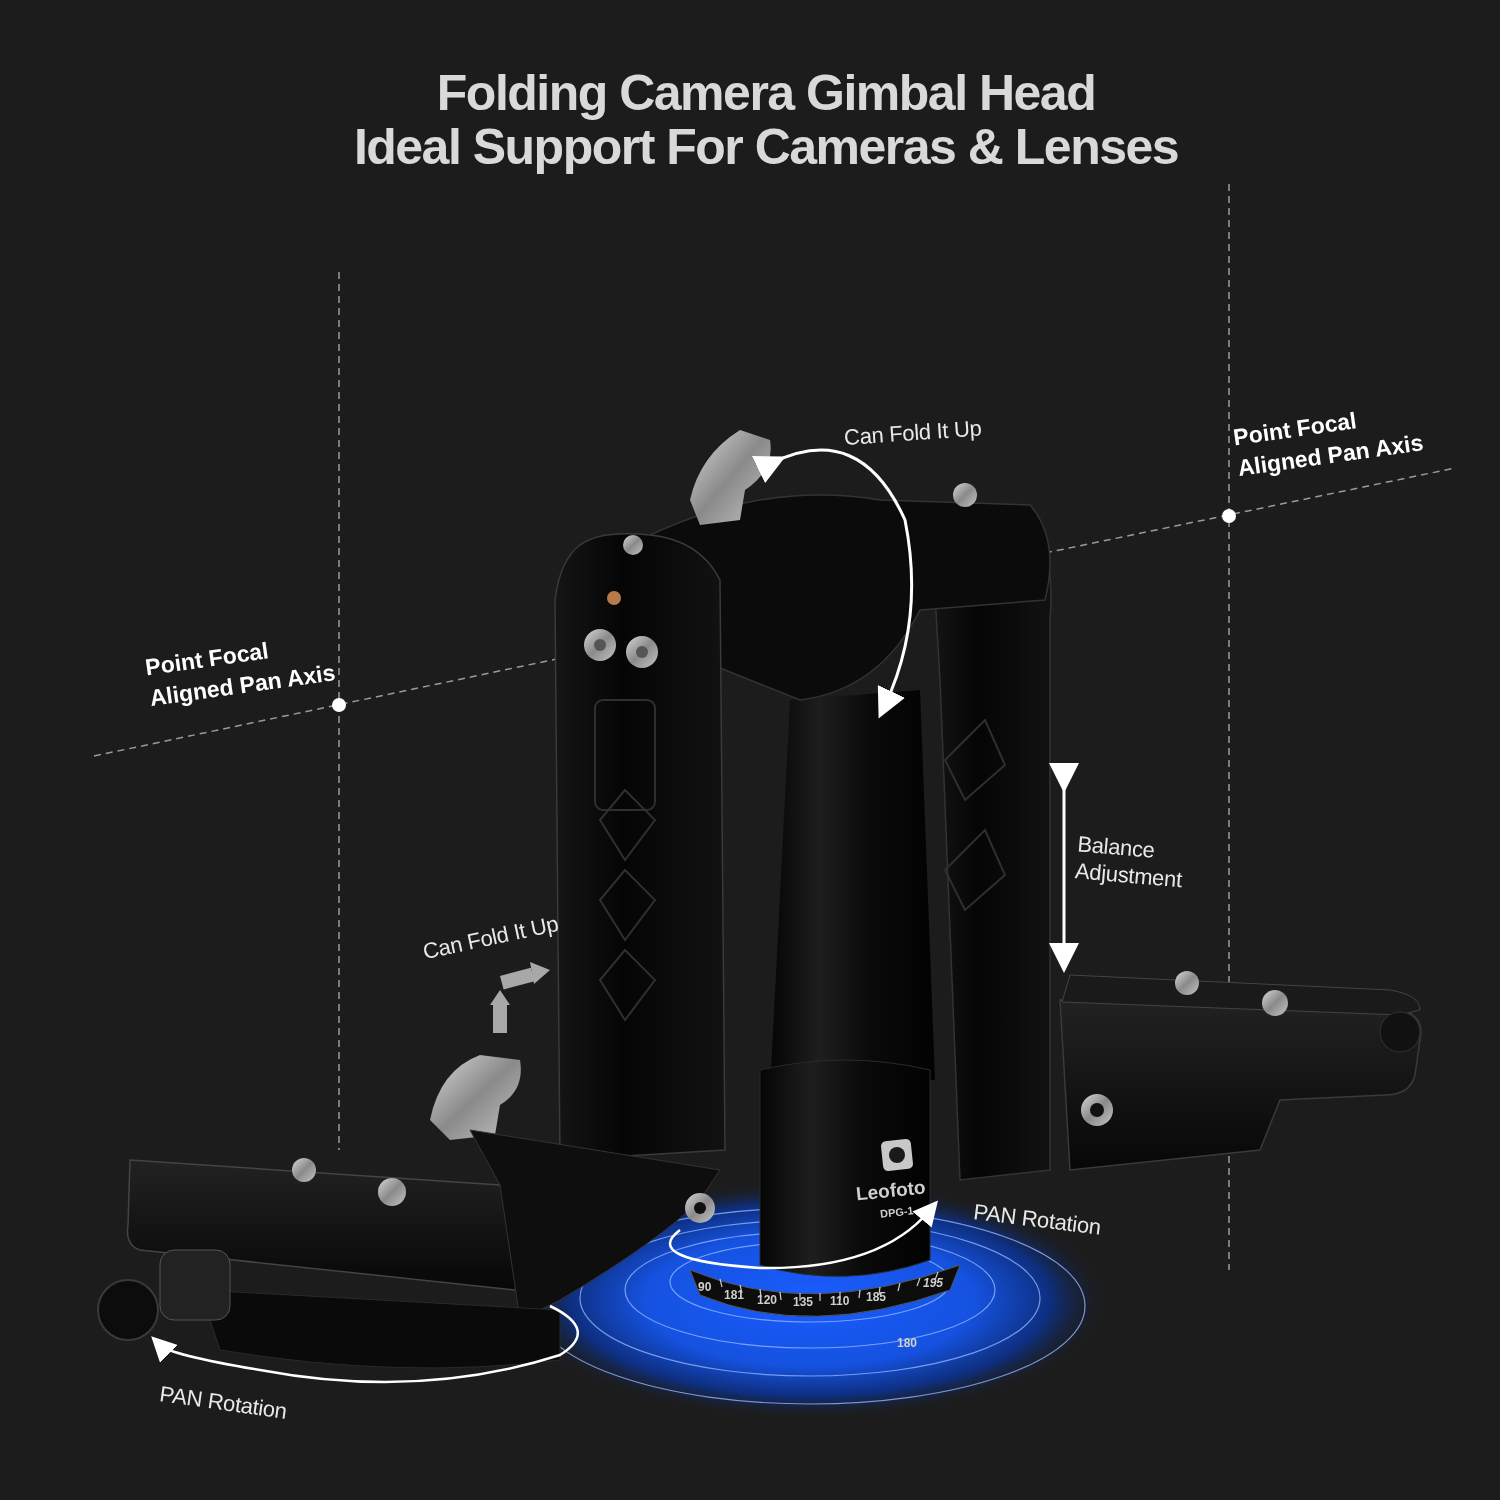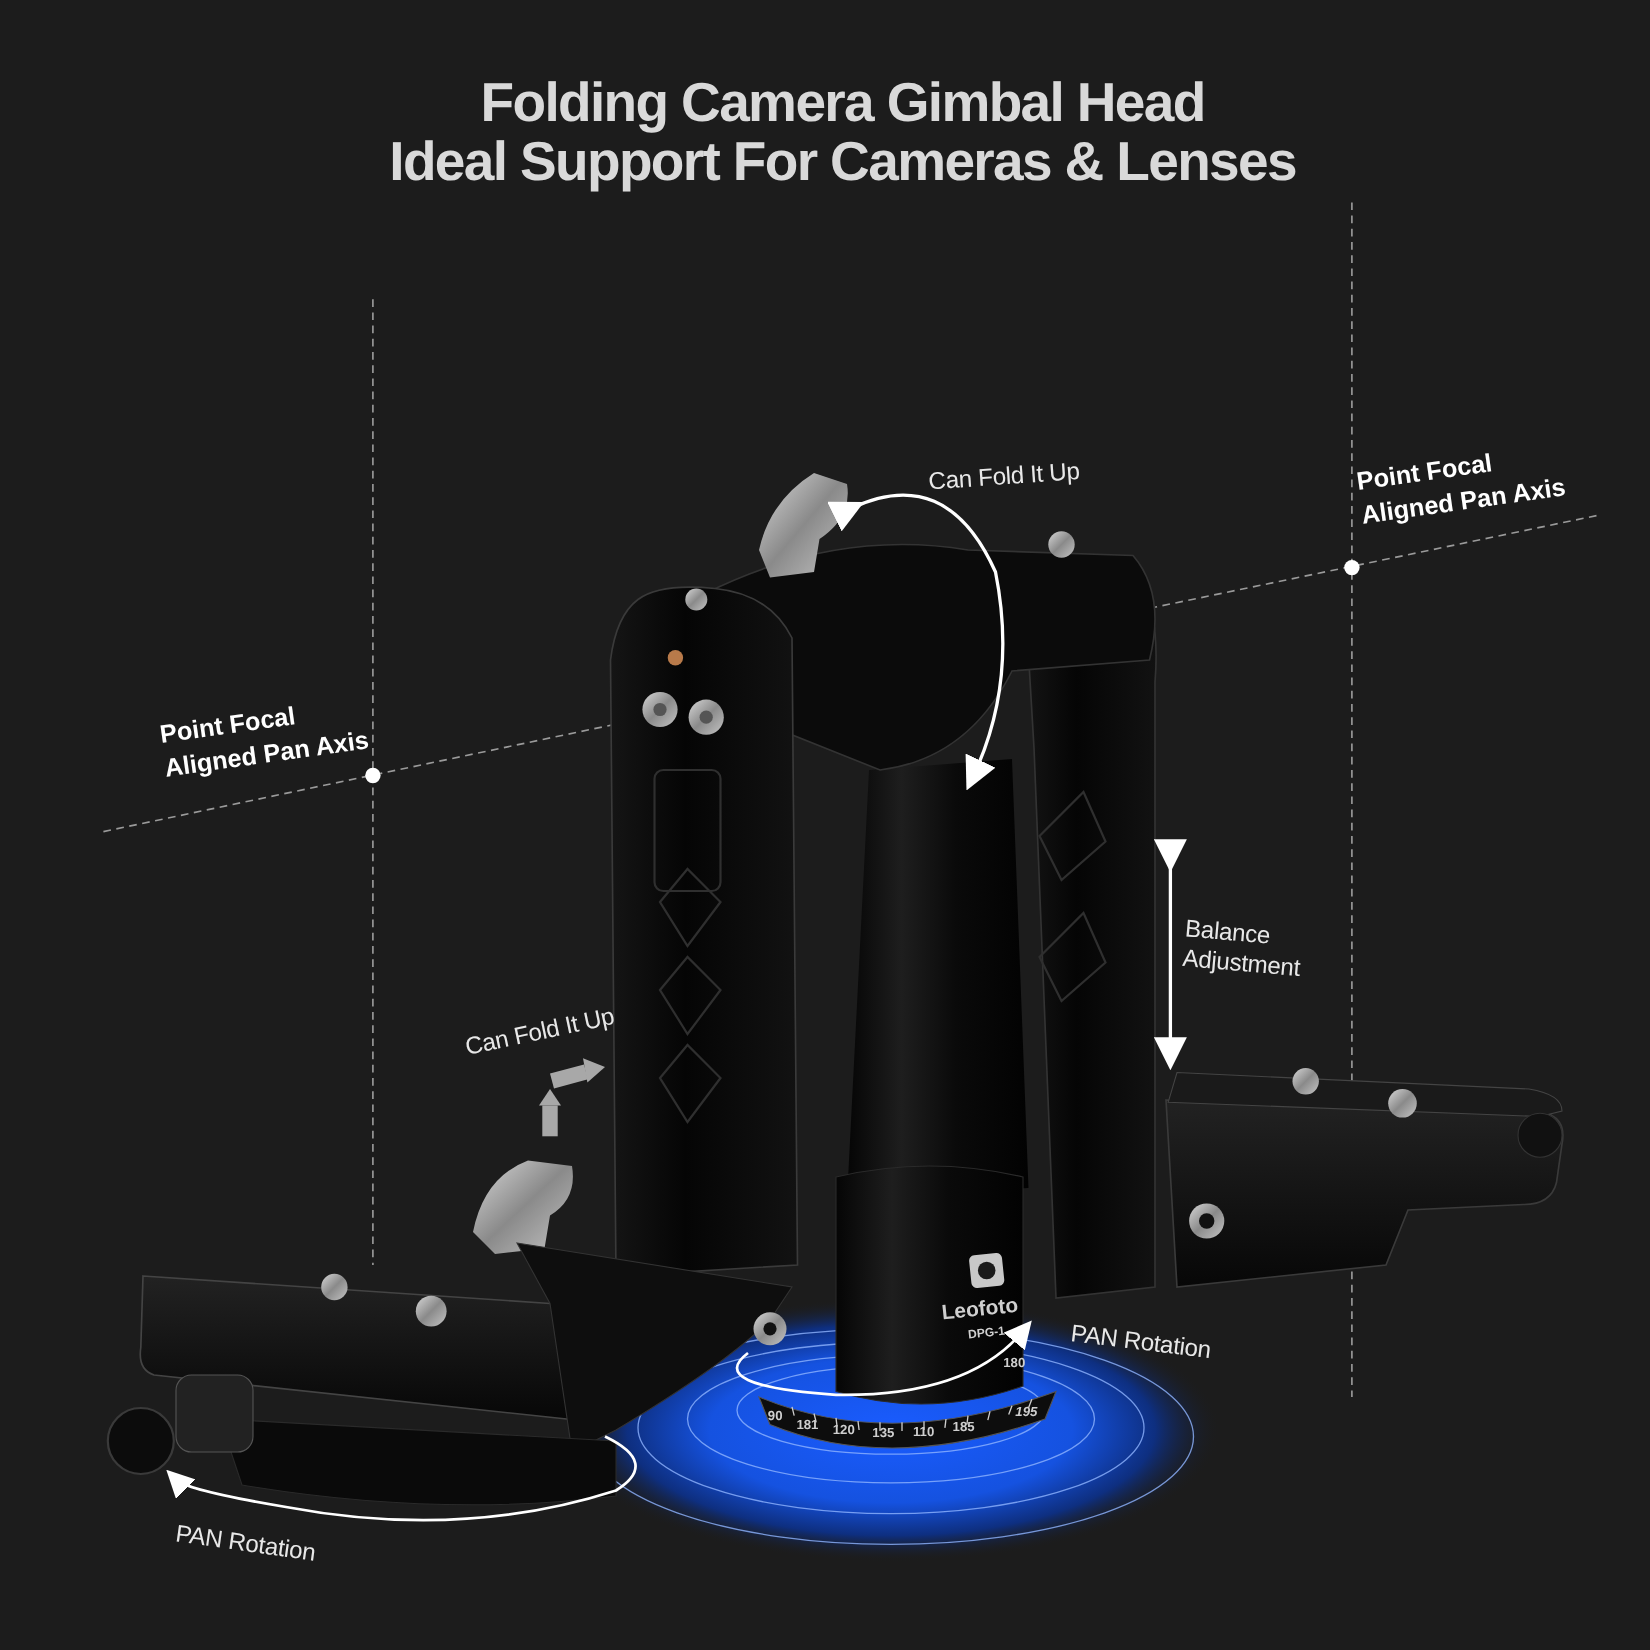--- a/index.html
+++ b/index.html
@@ -230,15 +230,15 @@
 
   <div class="brand">Leofoto</div>
   <div class="model">DPG-1</div>
 
   <div class="dial-num" style="left:698px;top:1280px;">90</div>
   <div class="dial-num" style="left:724px;top:1288px;">181</div>
   <div class="dial-num" style="left:757px;top:1293px;">120</div>
   <div class="dial-num" style="left:793px;top:1295px;">135</div>
   <div class="dial-num" style="left:830px;top:1294px;">110</div>
   <div class="dial-num" style="left:866px;top:1290px;">185</div>
-  <div class="dial-num" style="left:897px;top:1232px;margin-left:15px;">180</div>
+  <div class="dial-num" style="left:897px;top:1336px;">180</div>
   <div class="dial-num" style="left:923px;top:1276px;font-style:italic;">195</div>
 </div>
 
 </body></html>

